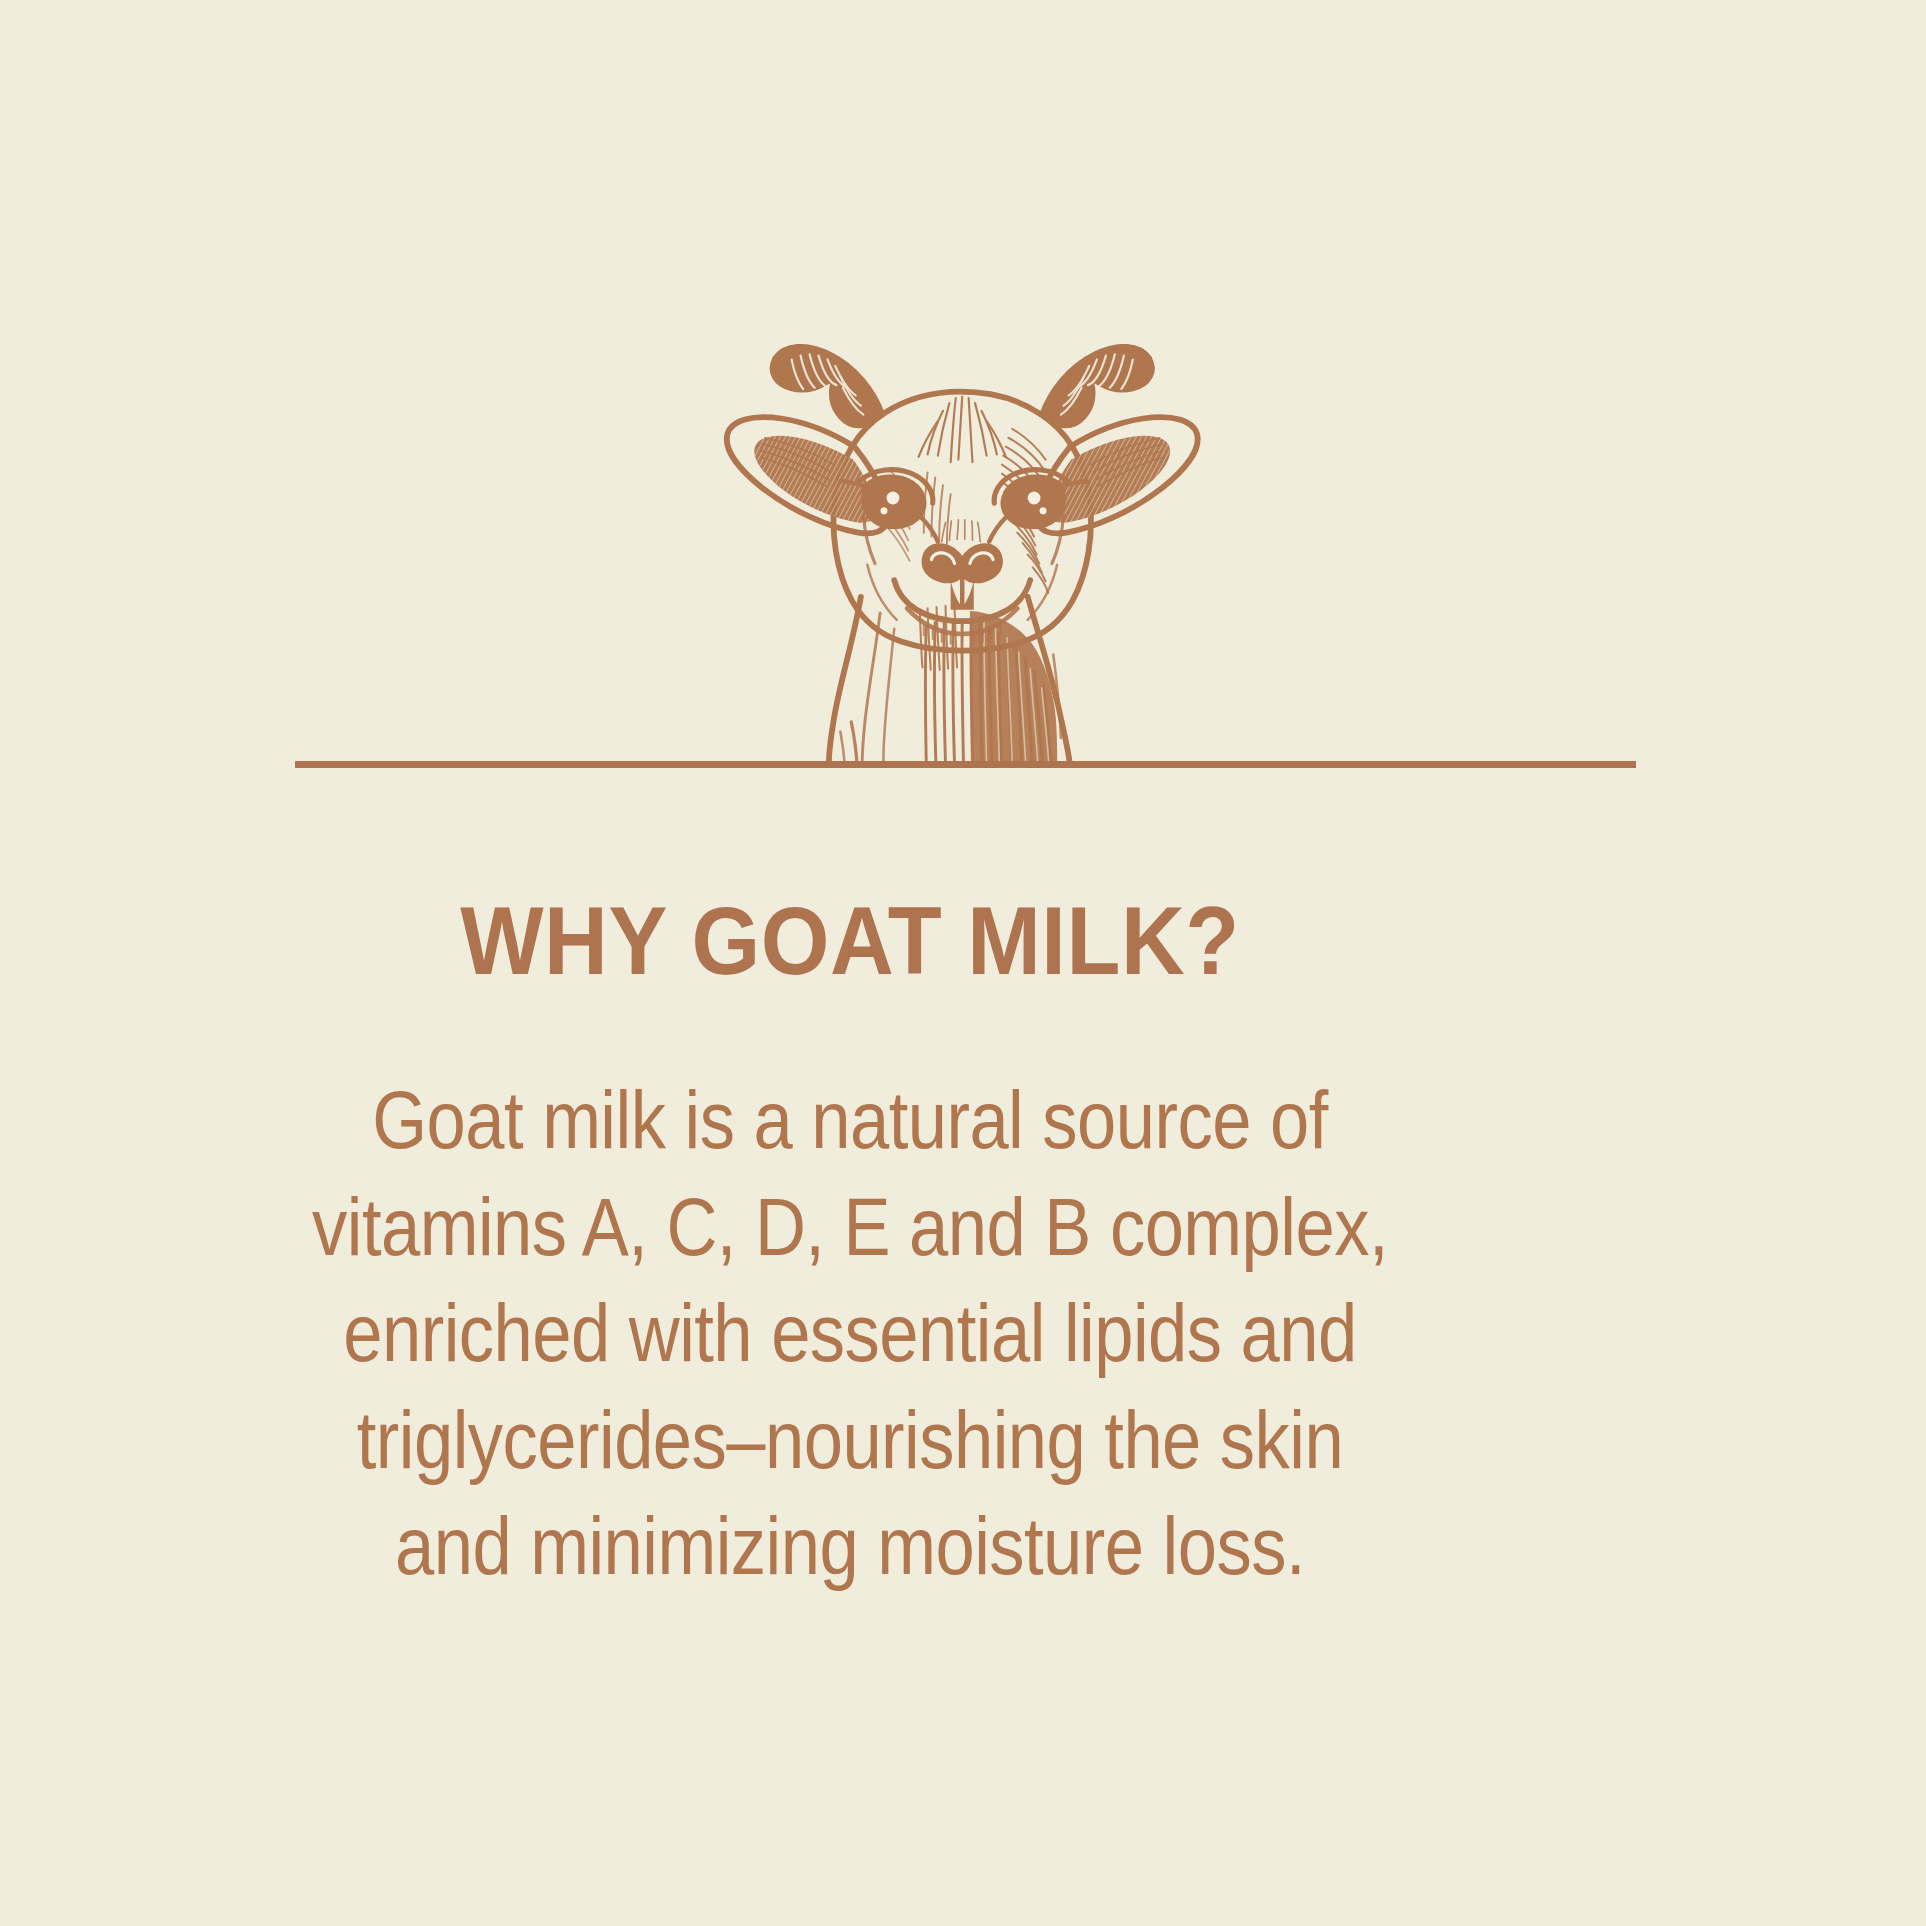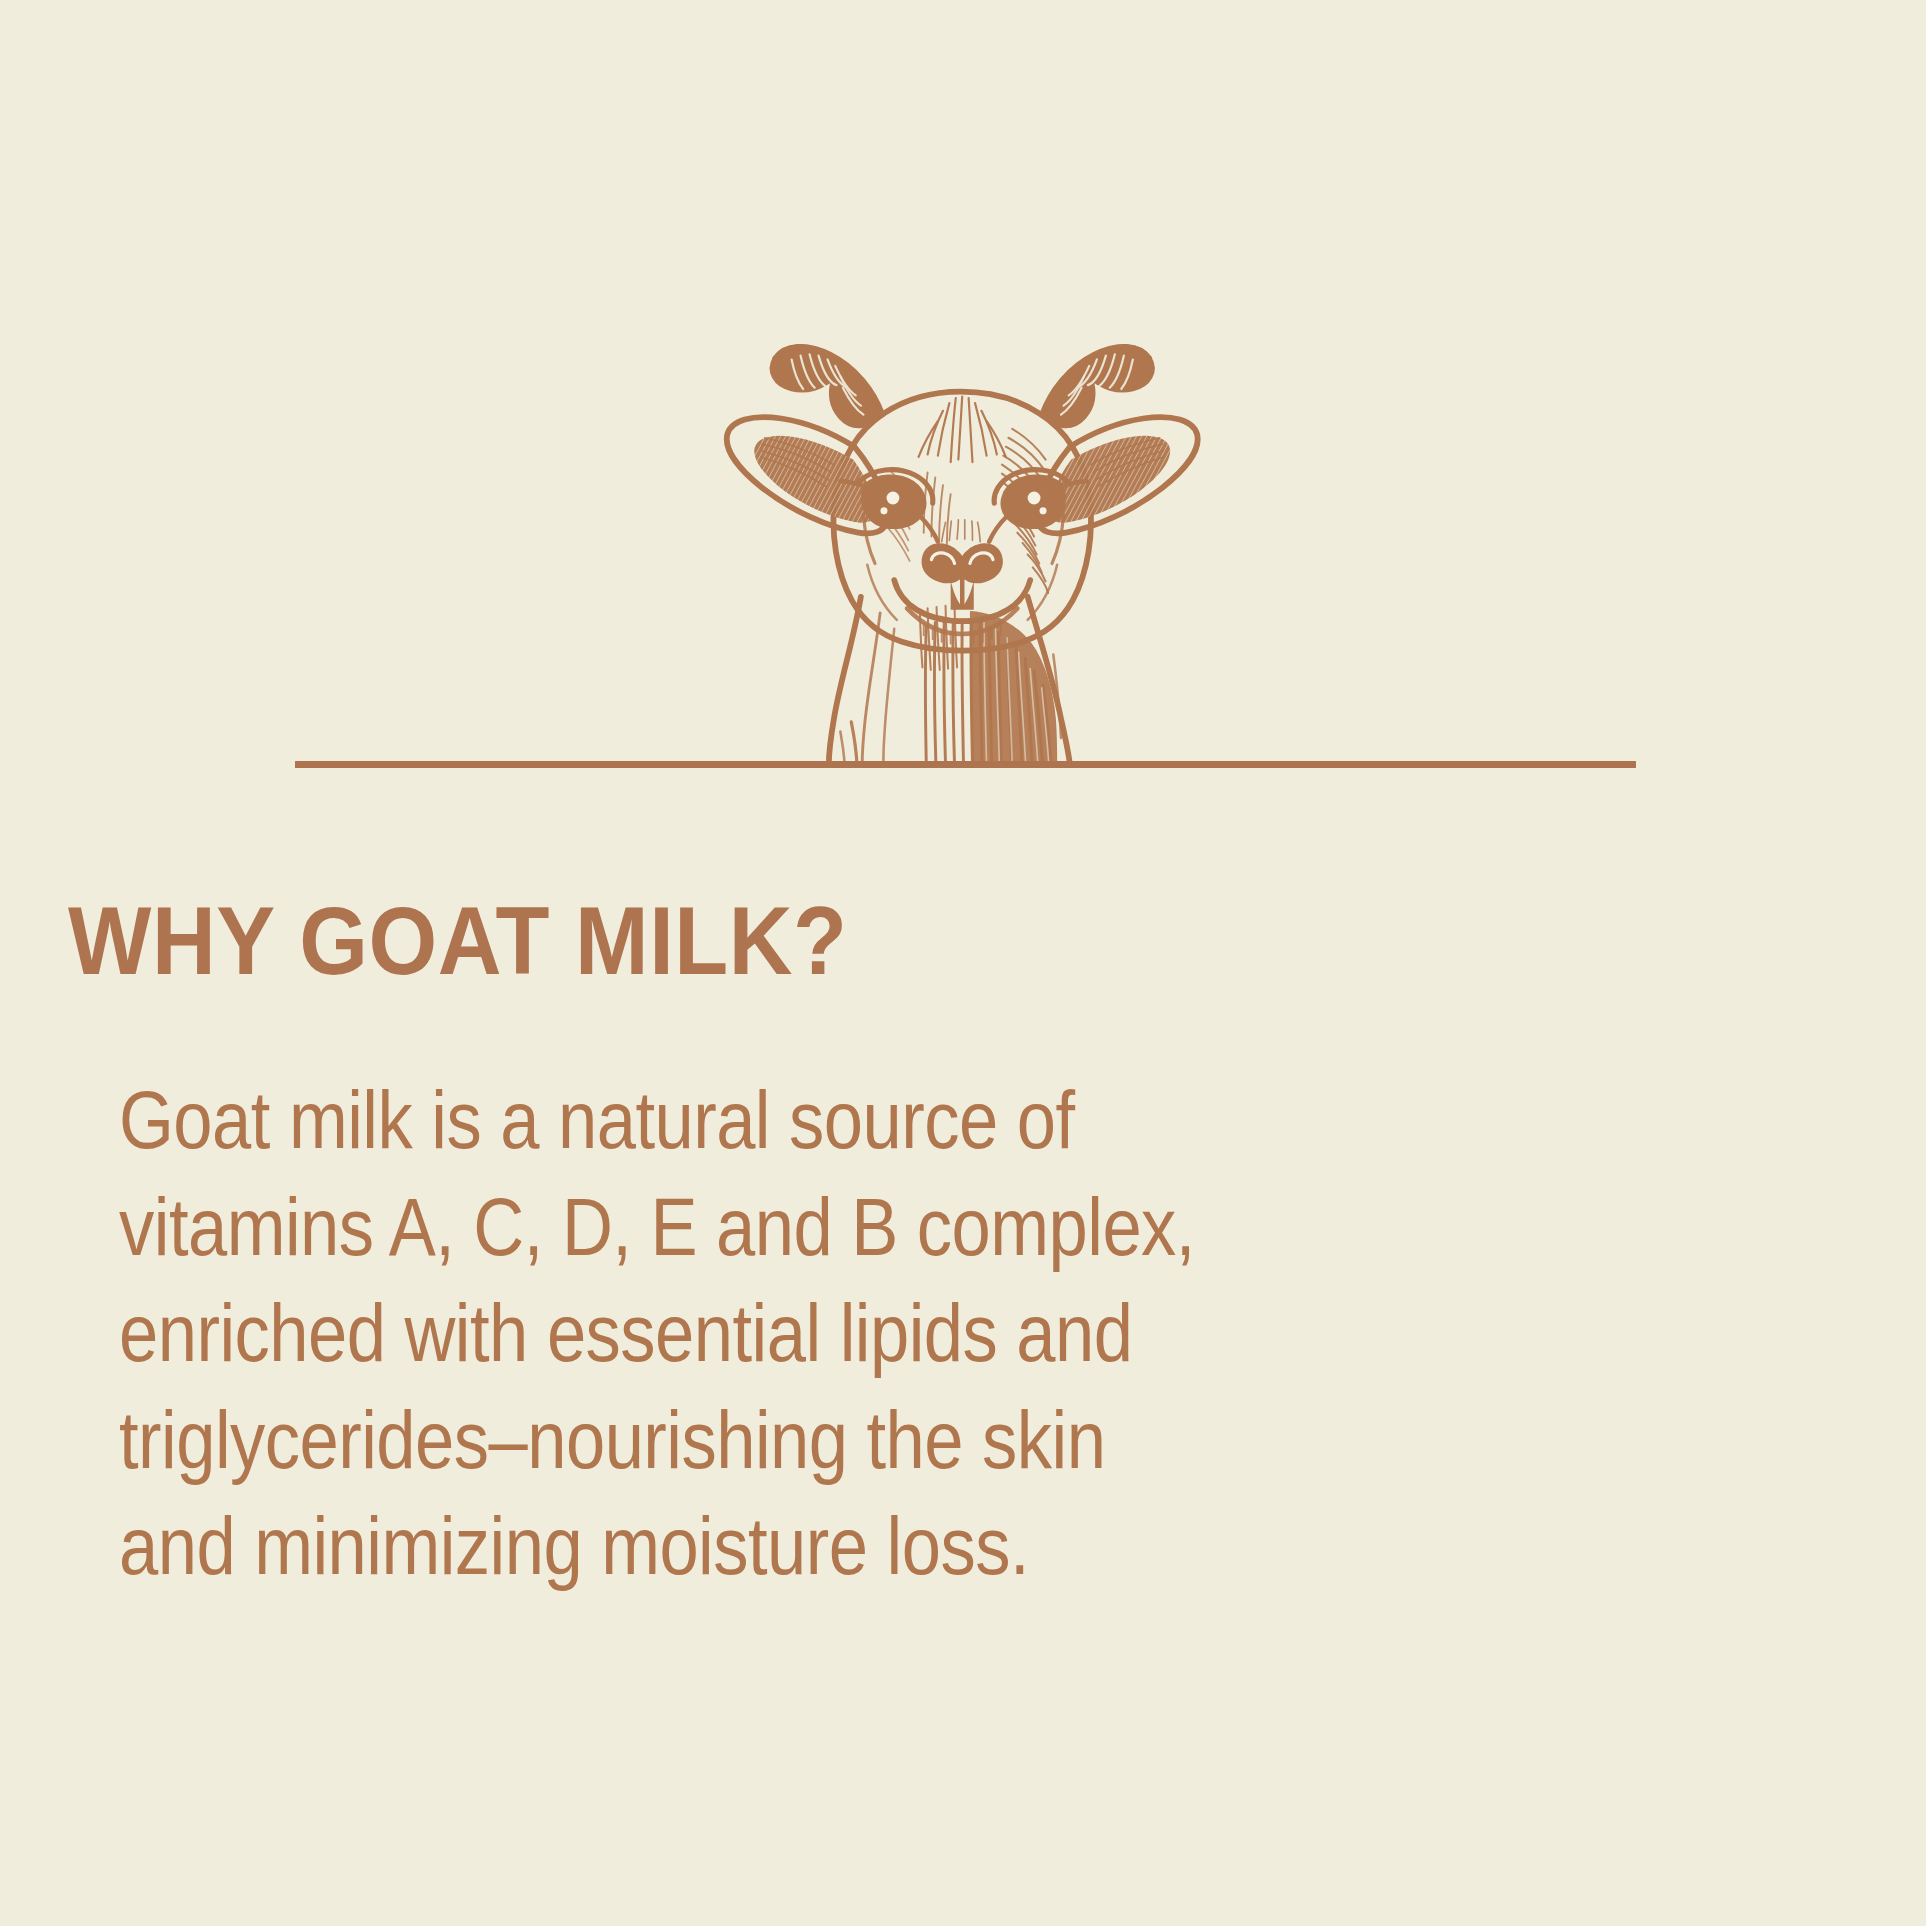--- a/index.html
+++ b/index.html
@@ -46,21 +46,21 @@
     background: #AE7450;
     border-radius: 0.6px;
   }
 
   
   #textblock {
     position: absolute;
     left: 0;
     top: 892px;
     width: 1700px;
-    text-align: left;
+    text-align: center;
   }
 
   #heading {
     margin: 0;
     padding: 0;
     color: #AE7450;
     font-family: "Liberation Sans Narrow", "Liberation Sans", sans-serif;
     font-weight: 700;
     font-size: 96px;
     letter-spacing: 0.6px;

